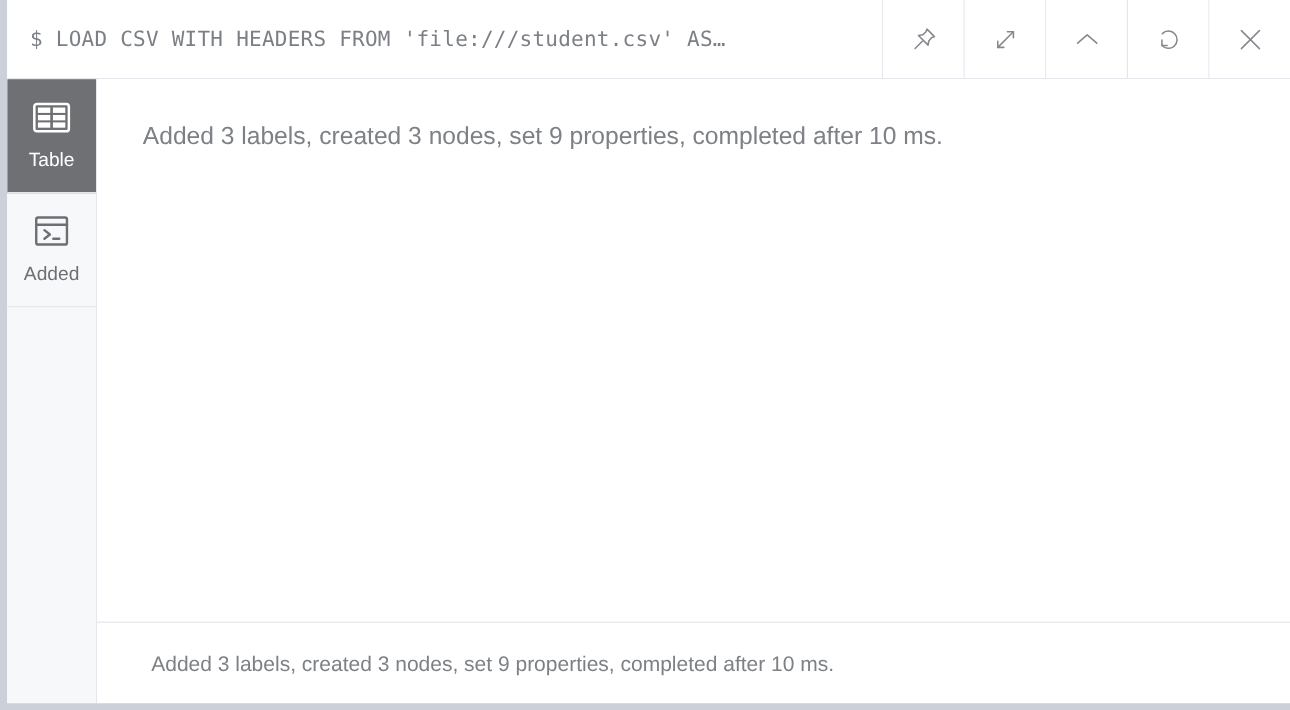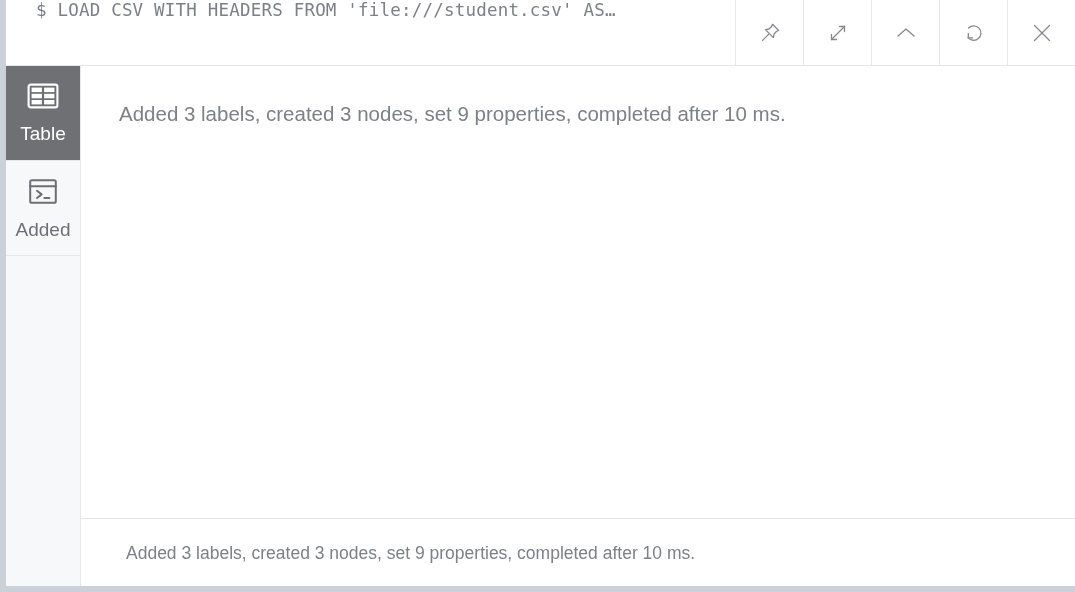--- a/index.html
+++ b/index.html
@@ -34,22 +34,22 @@
     height: 66px;
     background: #ffffff;
     border-bottom: 1px solid #e4e7ec;
     box-sizing: border-box;
     display: flex;
     align-items: stretch;
   }
   #query-bar {
     flex: 1 1 auto;
     display: flex;
-    align-items: flex-start;
-    padding-left: 30px;
+    align-items: center;
+    padding-left: 19px;
     min-width: 0;
     overflow: hidden;
     border-right: 1px solid #e4e7ec;
   }
   #query-text {
     font-family: "DejaVu Sans Mono", "Liberation Mono", monospace;
     font-size: 17.5px;
     color: #7c7f85;
     white-space: nowrap;
     overflow: hidden;
@@ -92,21 +92,21 @@
     justify-content: center;
     cursor: pointer;
     box-sizing: border-box;
     border-bottom: 1px solid #e4e7ec;
   }
   .side-item.active {
     background: #6e7073;
   }
   .side-item .side-label {
     margin-top: 15px;
-    font-size: 19px;
+    font-size: 16px;
     color: #6c7075;
     line-height: 1;
   }
   .side-item.active .side-label {
     color: #ffffff;
   }
   .side-item svg { display: block; }
 
   
   #main {

